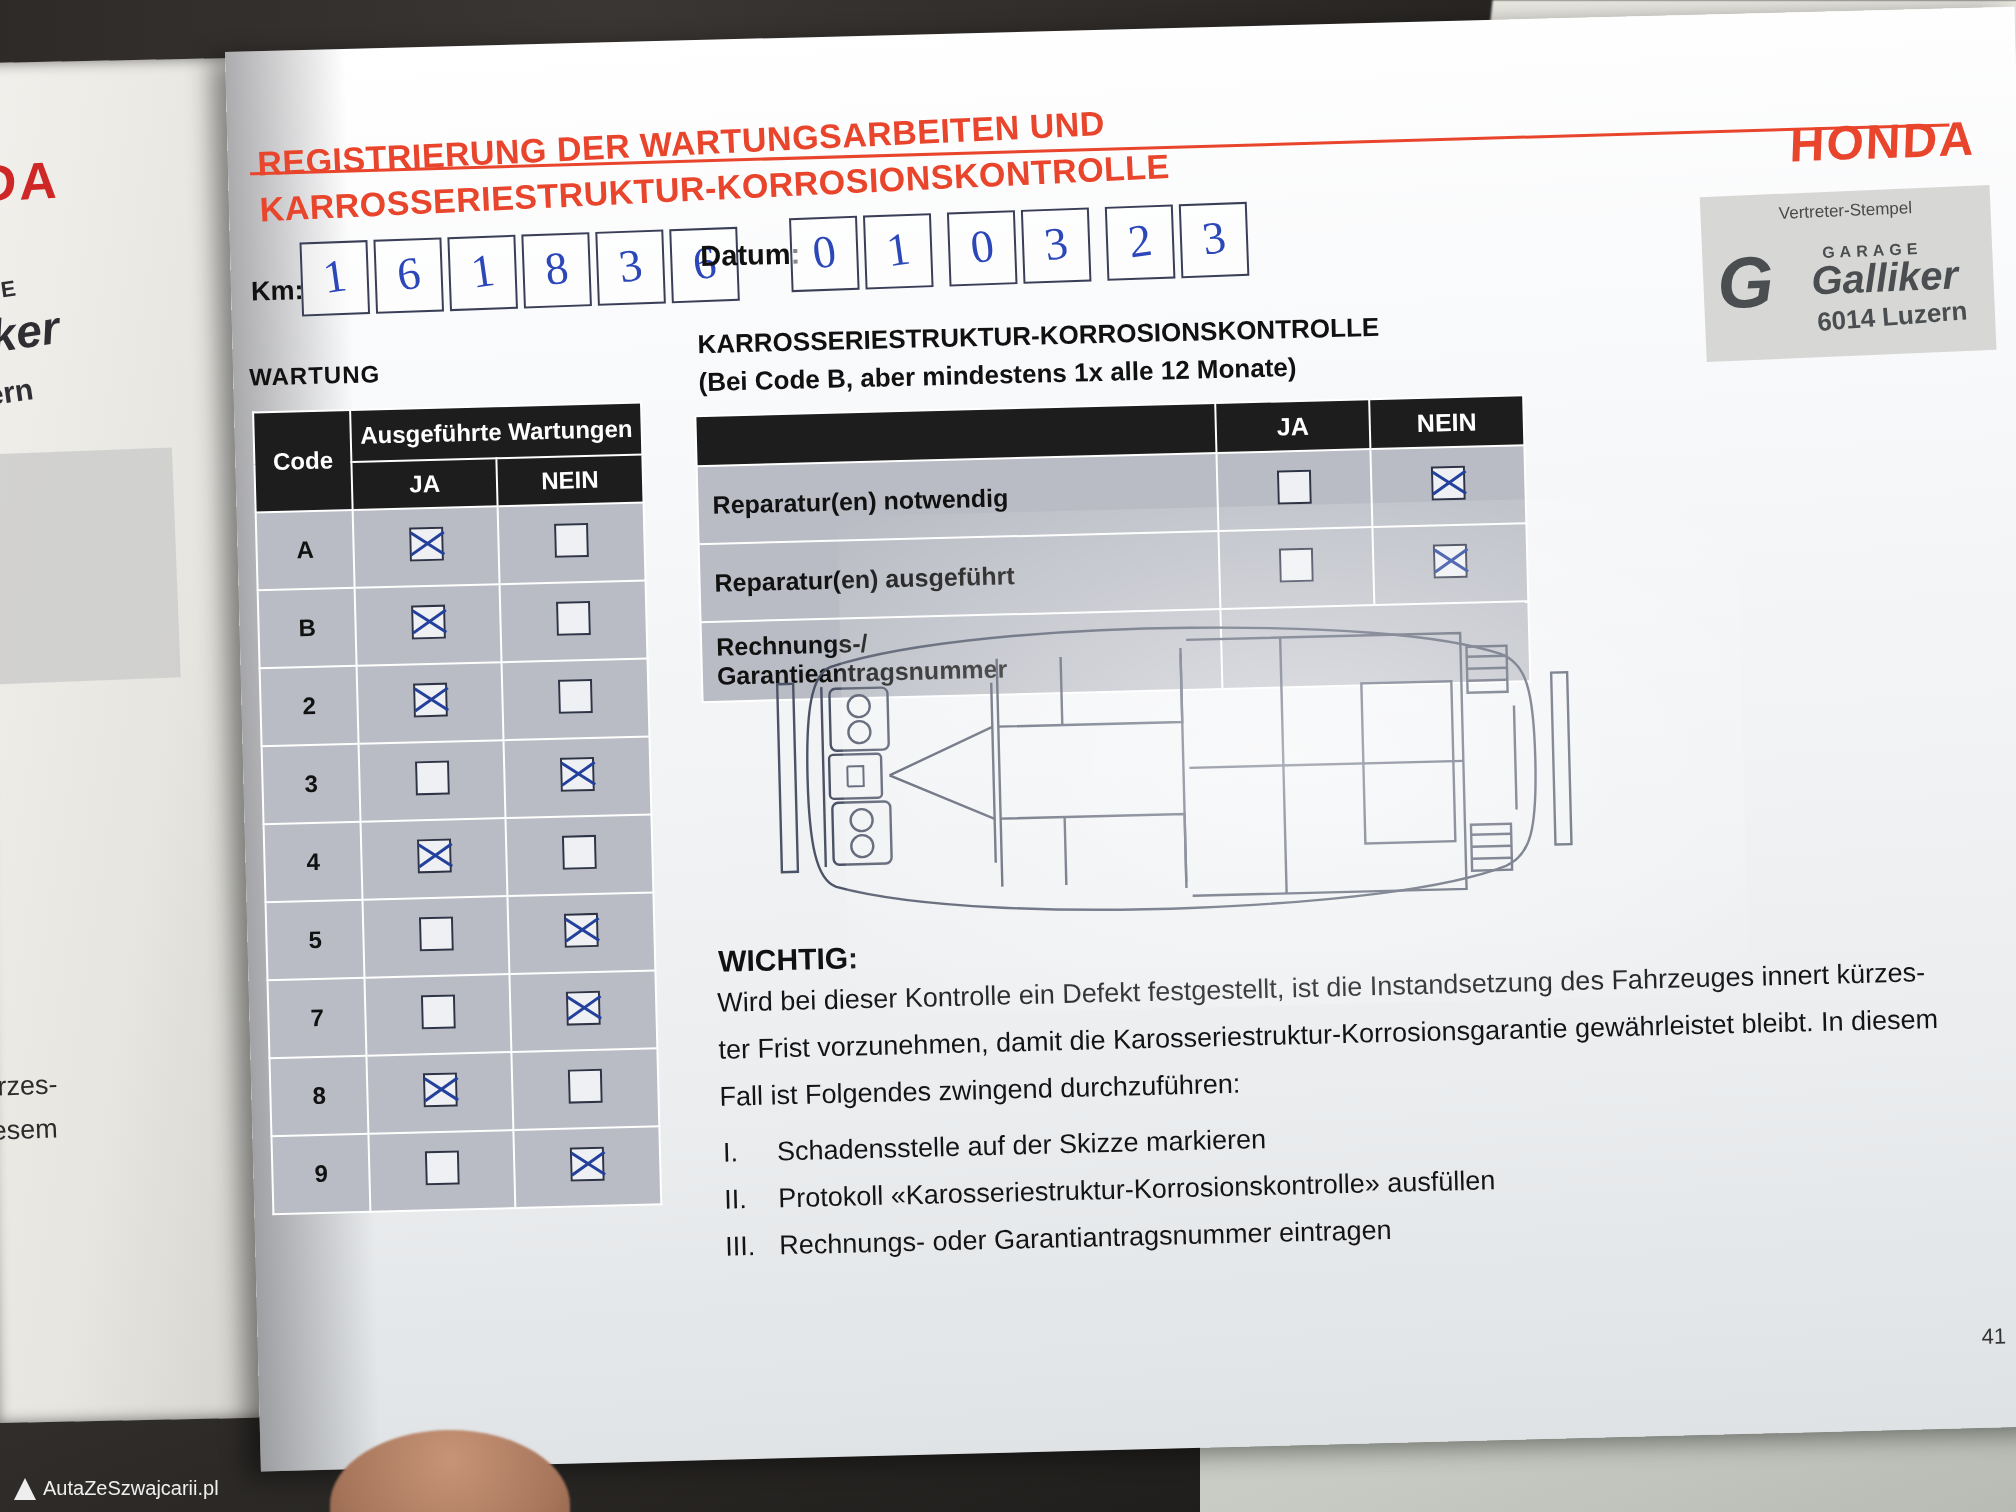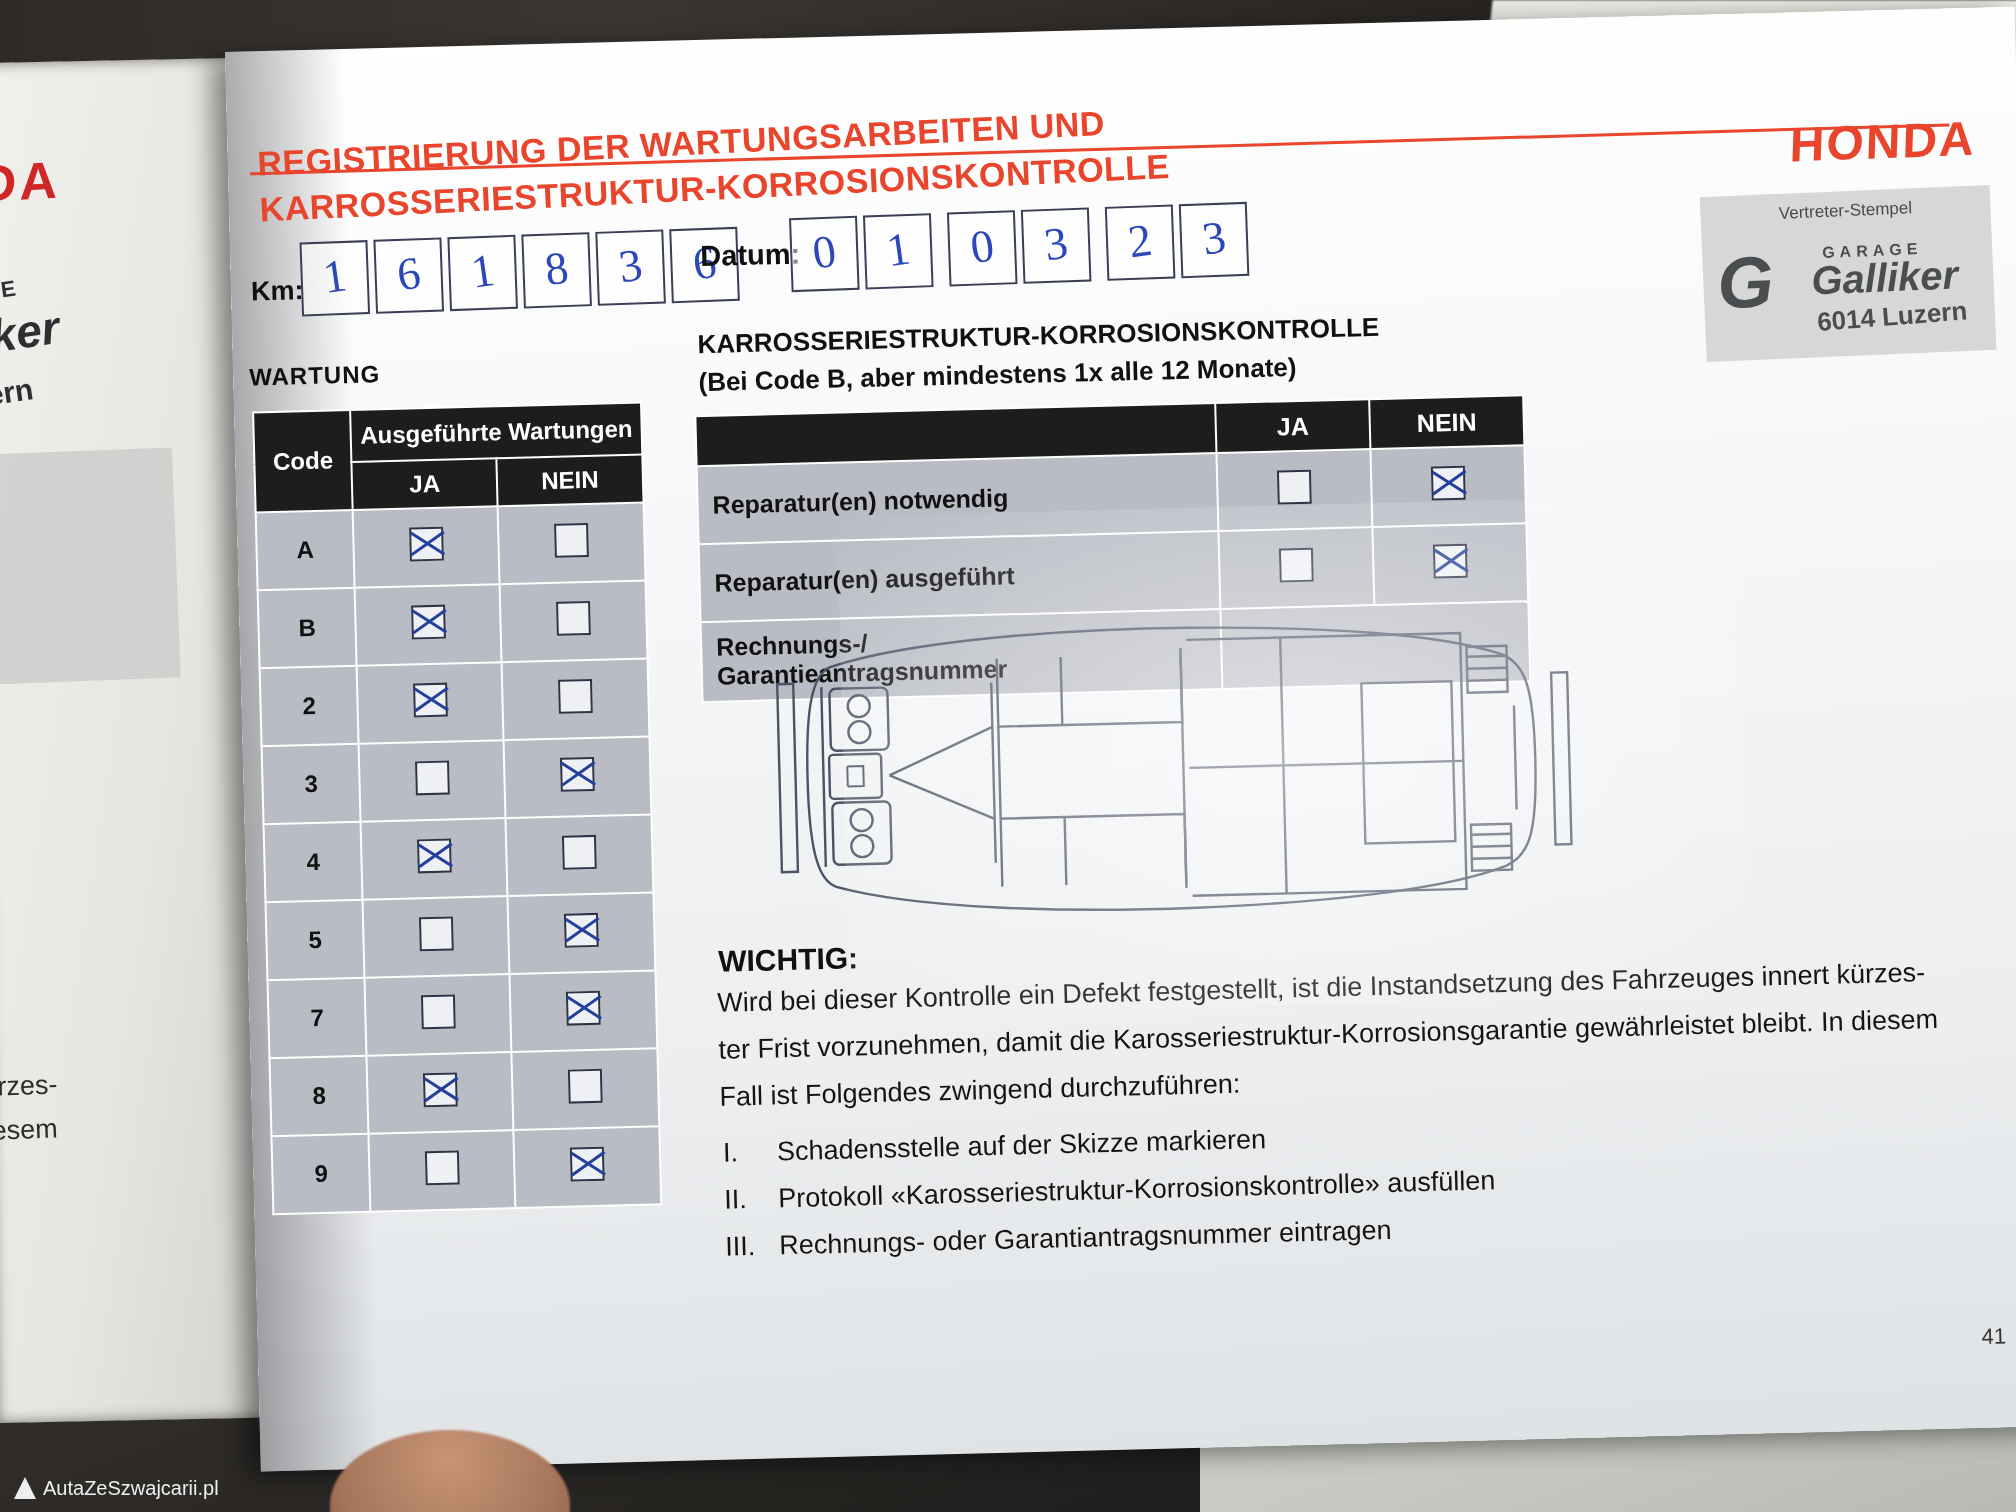--- a/index.html
+++ b/index.html
@@ -311,21 +311,21 @@
   .pagenum {
     position: absolute;
     right: 42px; bottom: 78px;
     font-size: 22px; color: #333;
   }
 
   
   .watermark {
     position: absolute;
     left: 14px; bottom: 12px;
-    display: flex; align-items: flex-start;
+    display: flex; align-items: flex-end;
     font-size: 20px;
     color: #ffffff;
     opacity: 0.92;
   }
   .watermark .wm-mark {
     width: 22px; height: 22px;
     background: #ffffff;
     margin-right: 7px;
     clip-path: polygon(50% 0%, 100% 100%, 0% 100%);
   }

